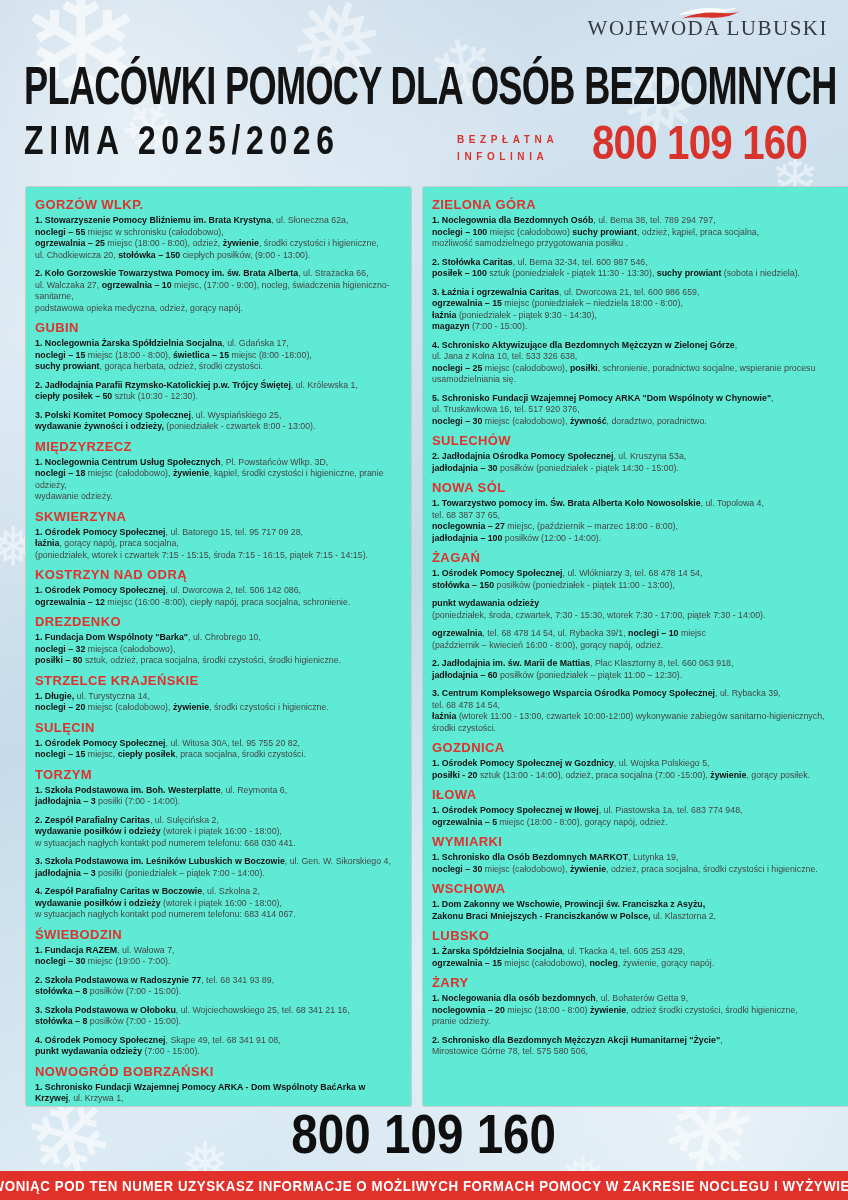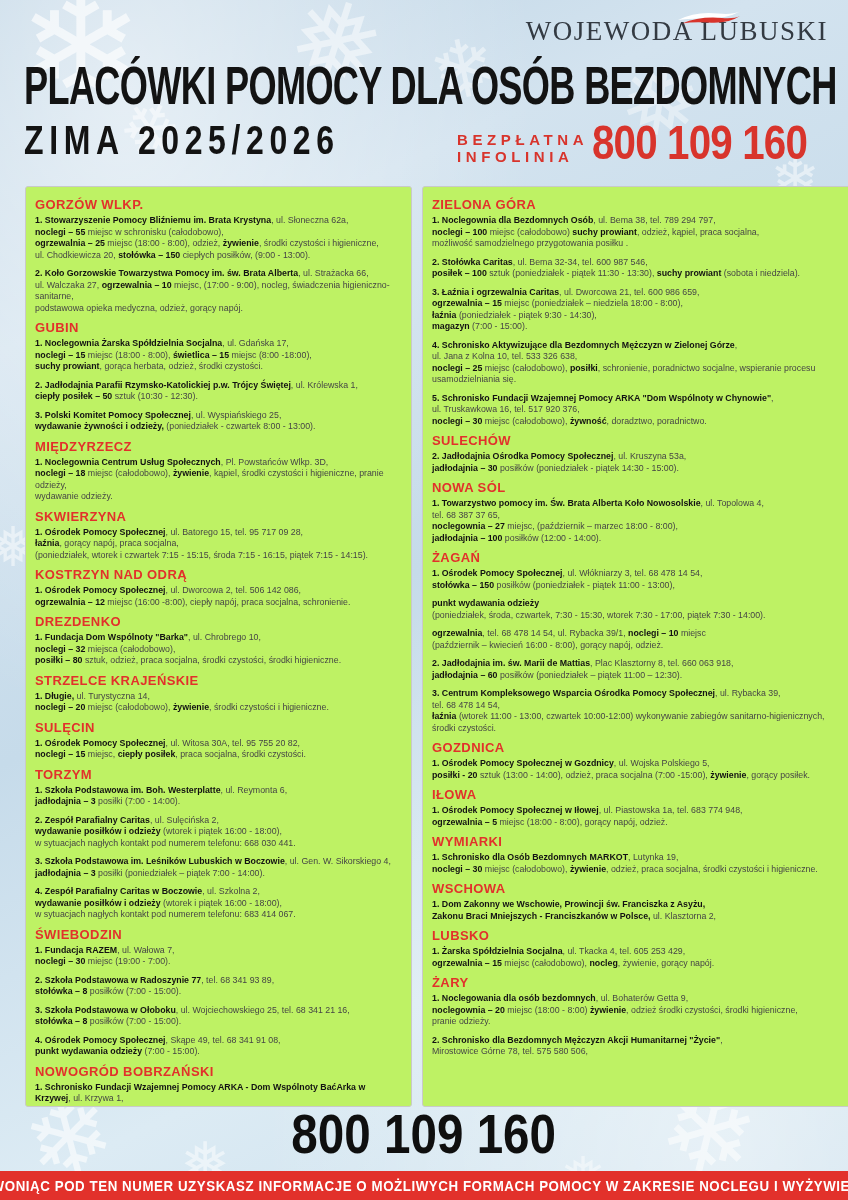--- a/index.html
+++ b/index.html
@@ -7,52 +7,52 @@
     width:848px;height:1200px;position:relative;overflow:hidden;
     font-family:"Liberation Sans", sans-serif;
     background:
       radial-gradient(ellipse at 15% 8%, rgba(255,255,255,.55), rgba(255,255,255,0) 40%),
       radial-gradient(ellipse at 85% 95%, rgba(255,255,255,.5), rgba(255,255,255,0) 45%),
       linear-gradient(155deg,#bcd3e4 0%,#d3e3ef 22%,#c6dbea 48%,#dcebf4 75%,#cadfec 100%);
   }
   .flake{position:absolute;color:#ffffff;opacity:.55;pointer-events:none;line-height:1;}
   .panel{
     position:absolute;top:186px;height:921px;width:387px;box-sizing:border-box;
-    background:#bef264;border:1px solid #c9c9c9;border-radius:3px;
+    background:#5eead4;border:1px solid #c9c9c9;border-radius:3px;
     padding:9px 9px 6px 9px;overflow:hidden;
   }
   #col-left{left:25px;}
   #col-right{left:422px;width:449px;}
   .city-header{
     color:#e2312b;font-weight:700;font-size:13px;line-height:14px;
     letter-spacing:.4px;margin:7px 0 3px 0;
   }
   .city-header:first-child{margin-top:2px;}
   .entry{margin:0 0 7px 0;}
   .line{font-size:8.8px;line-height:11.5px;color:#454545;}
   .line b{color:#121212;}
   .logo{
     position:absolute;top:16px;right:20px;
-    font-family:"Liberation Serif", serif;font-size:27px;color:#333a42;
+    font-family:"Liberation Serif", serif;font-size:21px;color:#333a42;
     letter-spacing:1.5px;white-space:nowrap;
   }
   .logo .swoosh{position:absolute;top:-13px;right:86px;}
   .title{
     position:absolute;left:24px;top:58px;margin:0;
     font-size:54px;line-height:1;font-weight:700;color:#131313;
     white-space:nowrap;transform:scaleX(.67);transform-origin:0 0;letter-spacing:-1px;
   }
   .season{
     position:absolute;left:24px;top:120px;margin:0;
     font-size:40px;line-height:1;font-weight:700;color:#131313;
     white-space:nowrap;transform:scaleX(.8);transform-origin:0 0;letter-spacing:7px;
   }
   .infoline-label{
     position:absolute;left:457px;top:131px;color:#d8342c;font-weight:700;
-    font-size:15px;line-height:17px;letter-spacing:4.6px;white-space:nowrap;
+    font-size:10px;line-height:17px;letter-spacing:4.6px;white-space:nowrap;
   }
   .infoline-number{
     position:absolute;left:592px;top:119px;color:#d8342c;font-weight:700;
     font-size:48px;line-height:1;white-space:nowrap;
     transform:scaleX(.84);transform-origin:0 0;letter-spacing:-1px;
   }
   .footer-number{
     position:absolute;left:0;right:0;top:1106px;text-align:center;
   }
   .footer-number span{

